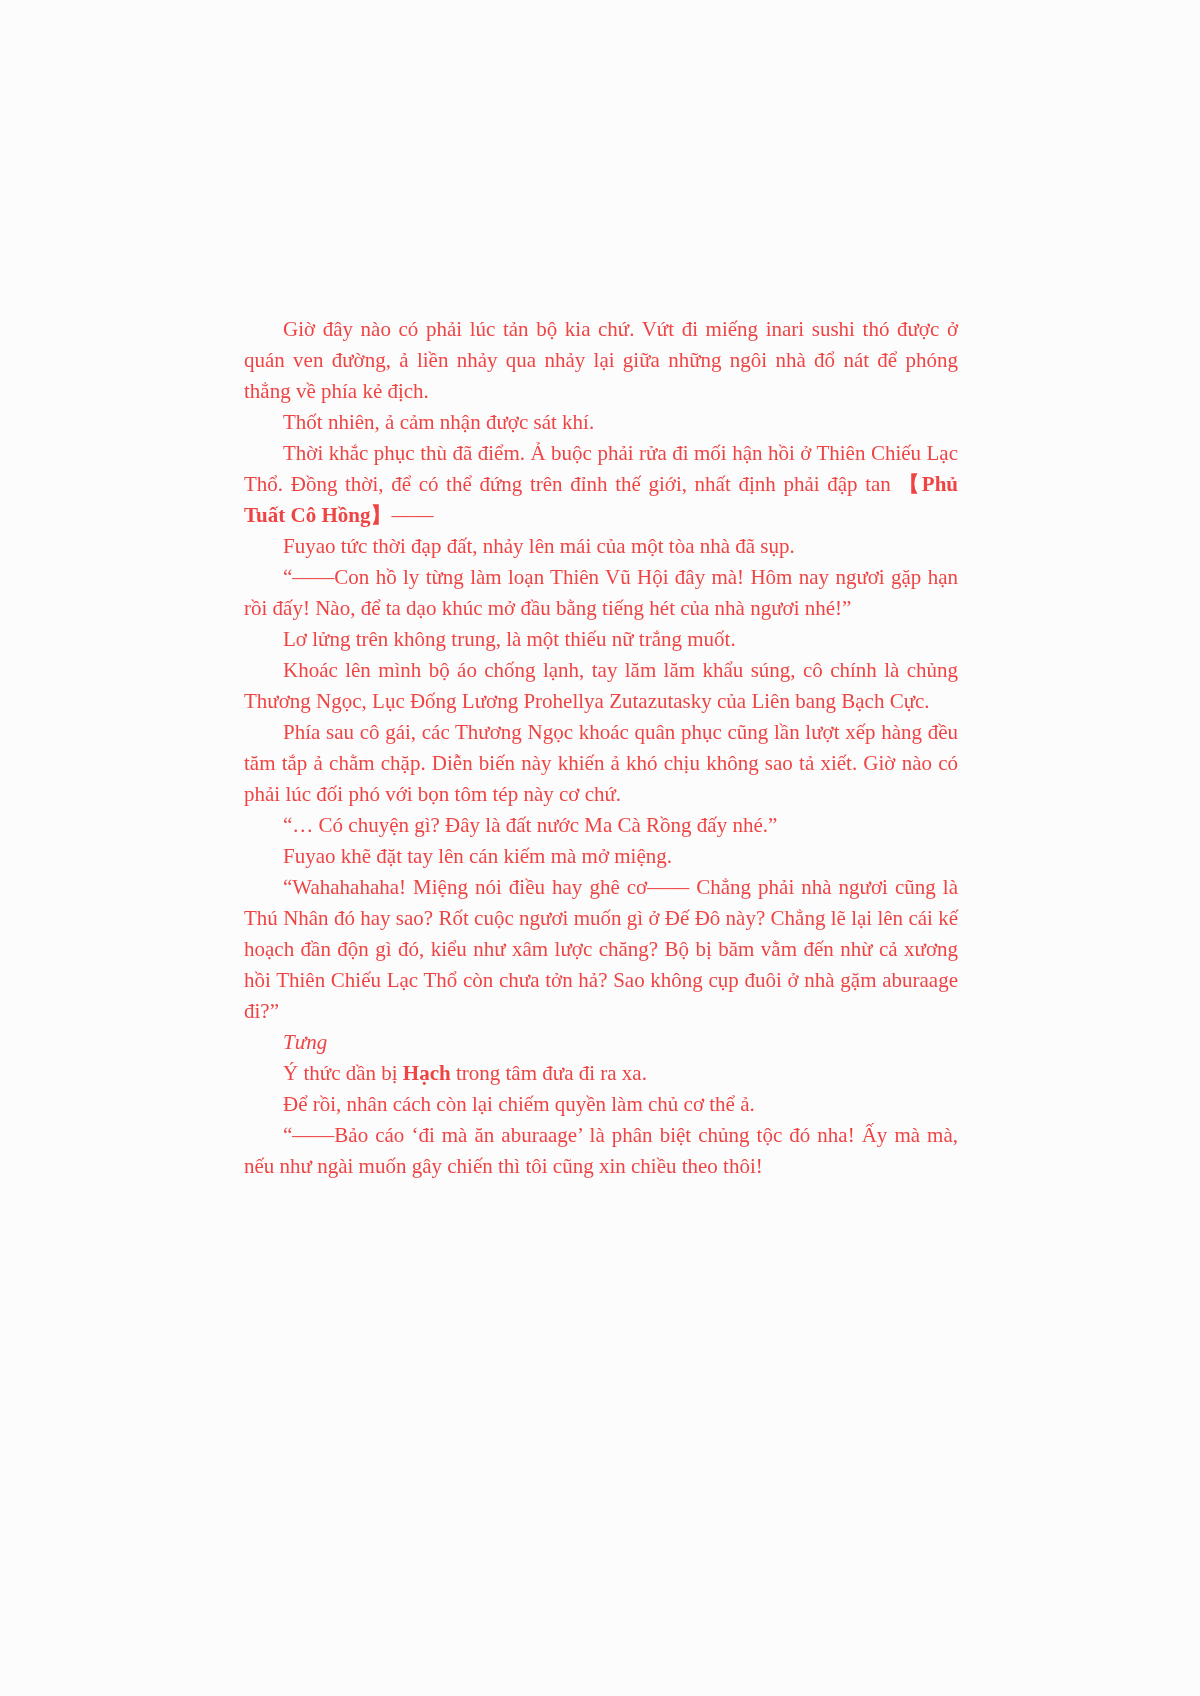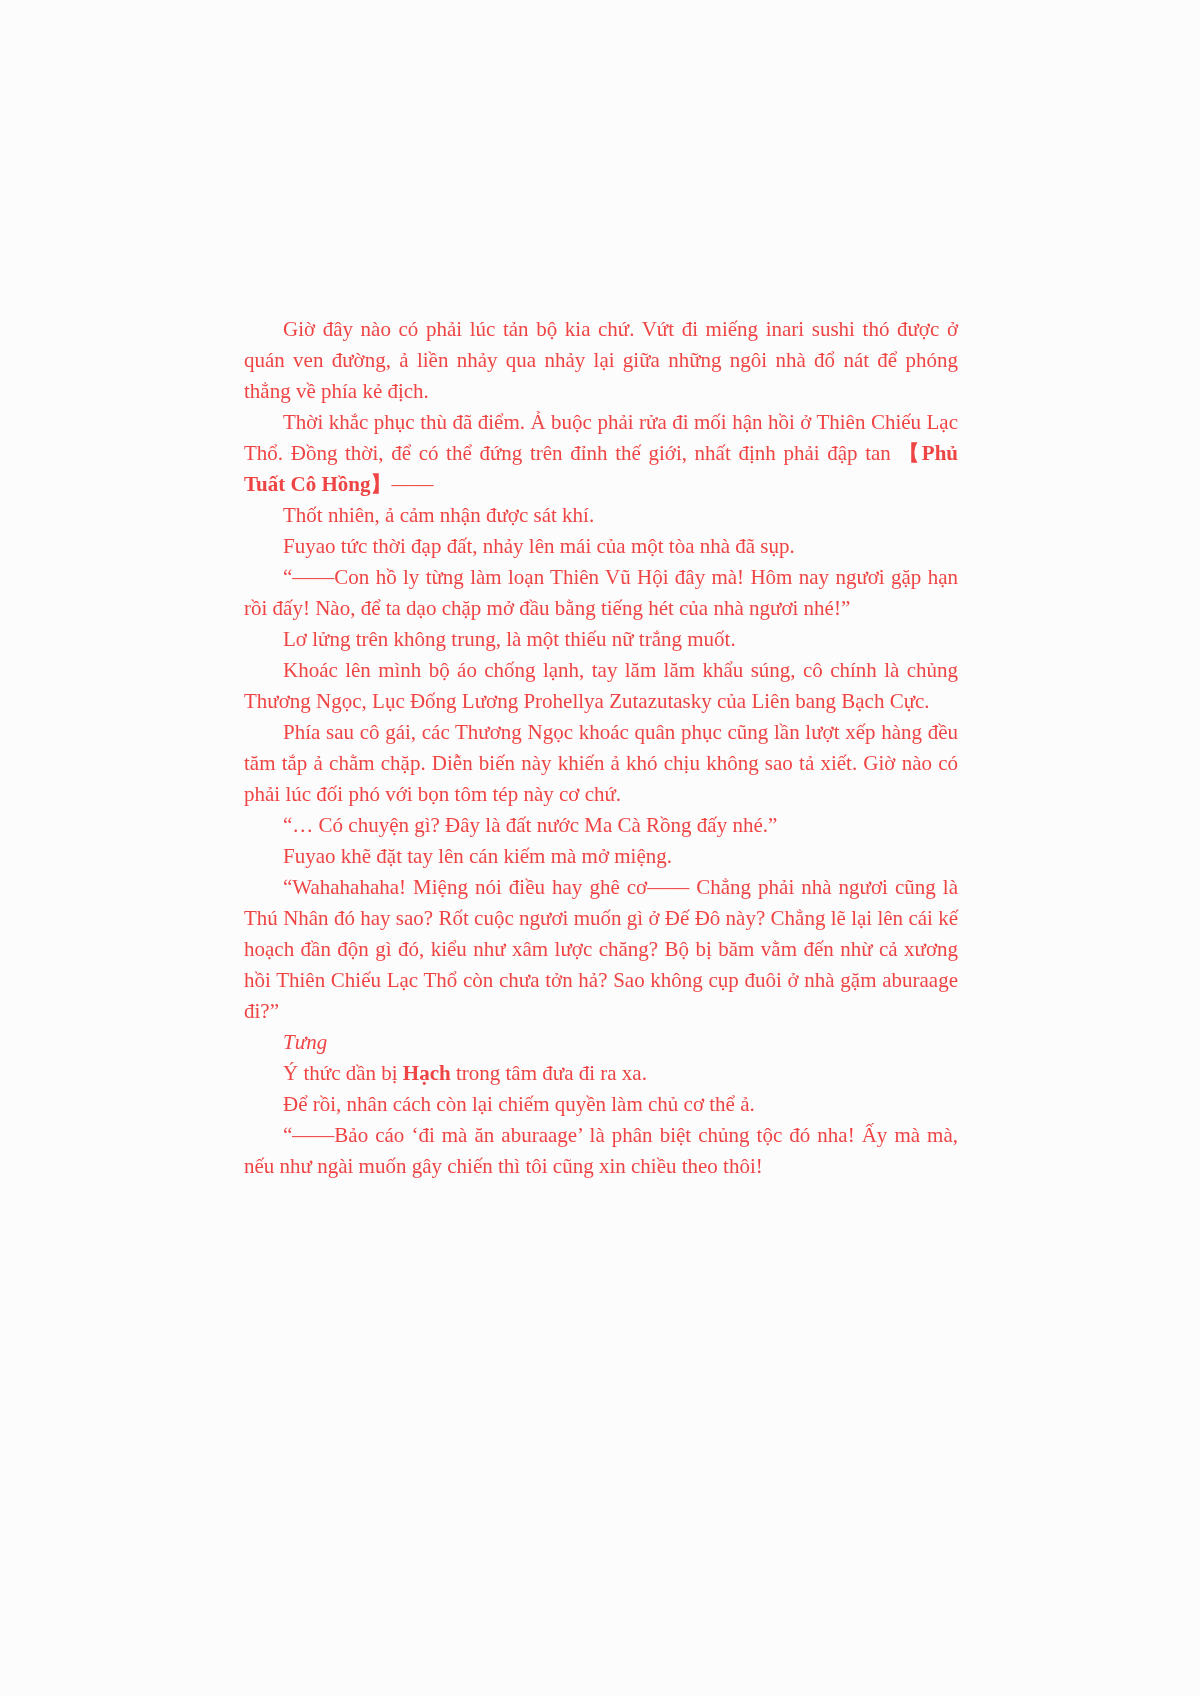--- a/index.html
+++ b/index.html
@@ -34,24 +34,24 @@
     }
     .italic {
       font-style: italic;
     }
   </style>
 </head>
 <body>
 
 <div class="page">
   <p class="para">Giờ đây nào có phải lúc tản bộ kia chứ. Vứt đi miếng inari sushi thó được ở quán ven đường, ả liền nhảy qua nhảy lại giữa những ngôi nhà đổ nát để phóng thẳng về phía kẻ địch.</p>
+  <p class="para">Thốt nhiên, ả cảm nhận được sát khí.</p>
   <p class="para"><span>Thời khắc phục thù đã điểm. Ả buộc phải rửa đi mối hận hồi ở Thiên Chiếu Lạc Thổ. Đồng thời, để có thể đứng trên đỉnh thế giới, nhất định phải đập tan </span><span class="bold">【Phủ Tuất Cô Hồng】</span><span>——</span></p>
-  <p class="para">Thốt nhiên, ả cảm nhận được sát khí.</p>
   <p class="para">Fuyao tức thời đạp đất, nhảy lên mái của một tòa nhà đã sụp.</p>
-  <p class="para">“——Con hồ ly từng làm loạn Thiên Vũ Hội đây mà! Hôm nay ngươi gặp hạn rồi đấy! Nào, để ta dạo chặp mở đầu bằng tiếng hét của nhà ngươi nhé!”</p>
+  <p class="para">“——Con hồ ly từng làm loạn Thiên Vũ Hội đây mà! Hôm nay ngươi gặp hạn rồi đấy! Nào, để ta dạo khúc mở đầu bằng tiếng hét của nhà ngươi nhé!”</p>
   <p class="para">Lơ lửng trên không trung, là một thiếu nữ trắng muốt.</p>
   <p class="para">Khoác lên mình bộ áo chống lạnh, tay lăm lăm khẩu súng, cô chính là chủng Thương Ngọc, Lục Đống Lương Prohellya Zutazutasky của Liên bang Bạch Cực.</p>
   <p class="para">Phía sau cô gái, các Thương Ngọc khoác quân phục cũng lần lượt xếp hàng đều tăm tắp ả chằm chặp. Diễn biến này khiến ả khó chịu không sao tả xiết. Giờ nào có phải lúc đối phó với bọn tôm tép này cơ chứ.</p>
   <p class="para">“… Có chuyện gì? Đây là đất nước Ma Cà Rồng đấy nhé.”</p>
   <p class="para">Fuyao khẽ đặt tay lên cán kiếm mà mở miệng.</p>
   <p class="para">“Wahahahaha! Miệng nói điều hay ghê cơ—— Chẳng phải nhà ngươi cũng là Thú Nhân đó hay sao? Rốt cuộc ngươi muốn gì ở Đế Đô này? Chẳng lẽ lại lên cái kế hoạch đần độn gì đó, kiểu như xâm lược chăng? Bộ bị băm vằm đến nhừ cả xương hồi Thiên Chiếu Lạc Thổ còn chưa tởn hả? Sao không cụp đuôi ở nhà gặm aburaage đi?”</p>
   <p class="para"><span class="italic">Tưng</span></p>
   <p class="para"><span>Ý thức dần bị </span><span class="bold">Hạch</span><span> trong tâm đưa đi ra xa.</span></p>
   <p class="para">Để rồi, nhân cách còn lại chiếm quyền làm chủ cơ thể ả.</p>
   <p class="para">“——Bảo cáo ‘đi mà ăn aburaage’ là phân biệt chủng tộc đó nha! Ấy mà mà, nếu như ngài muốn gây chiến thì tôi cũng xin chiều theo thôi!</p>

